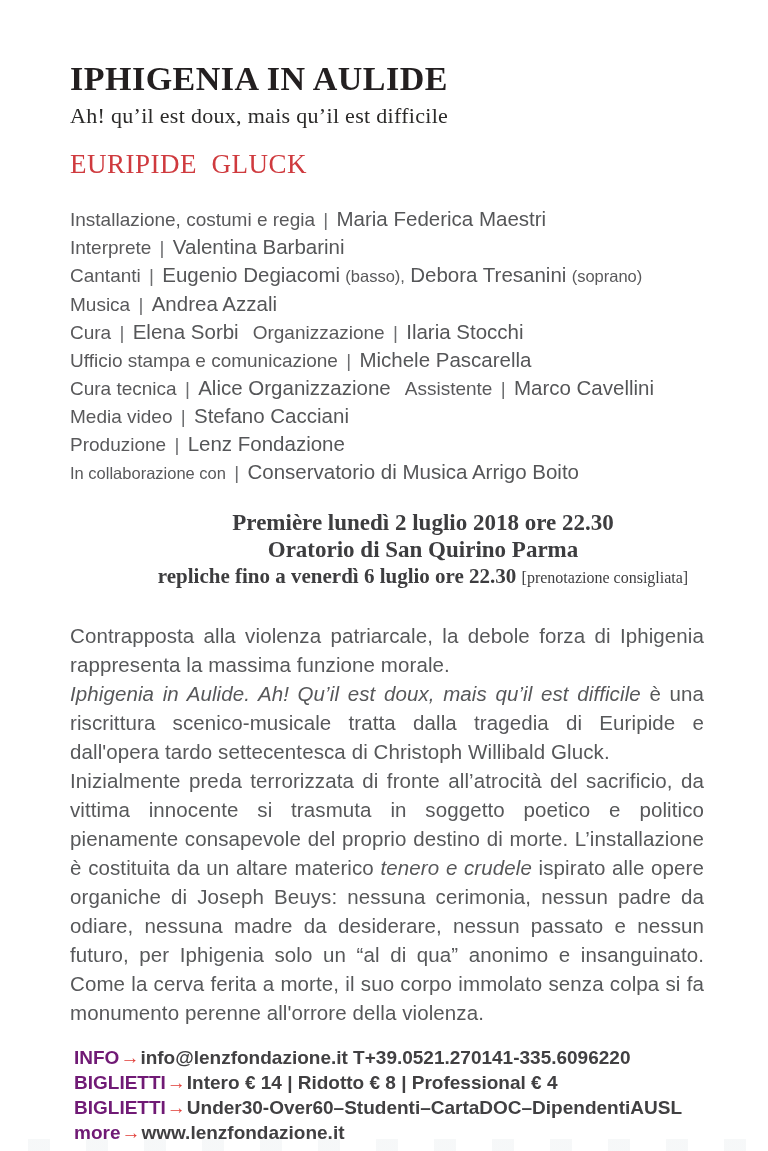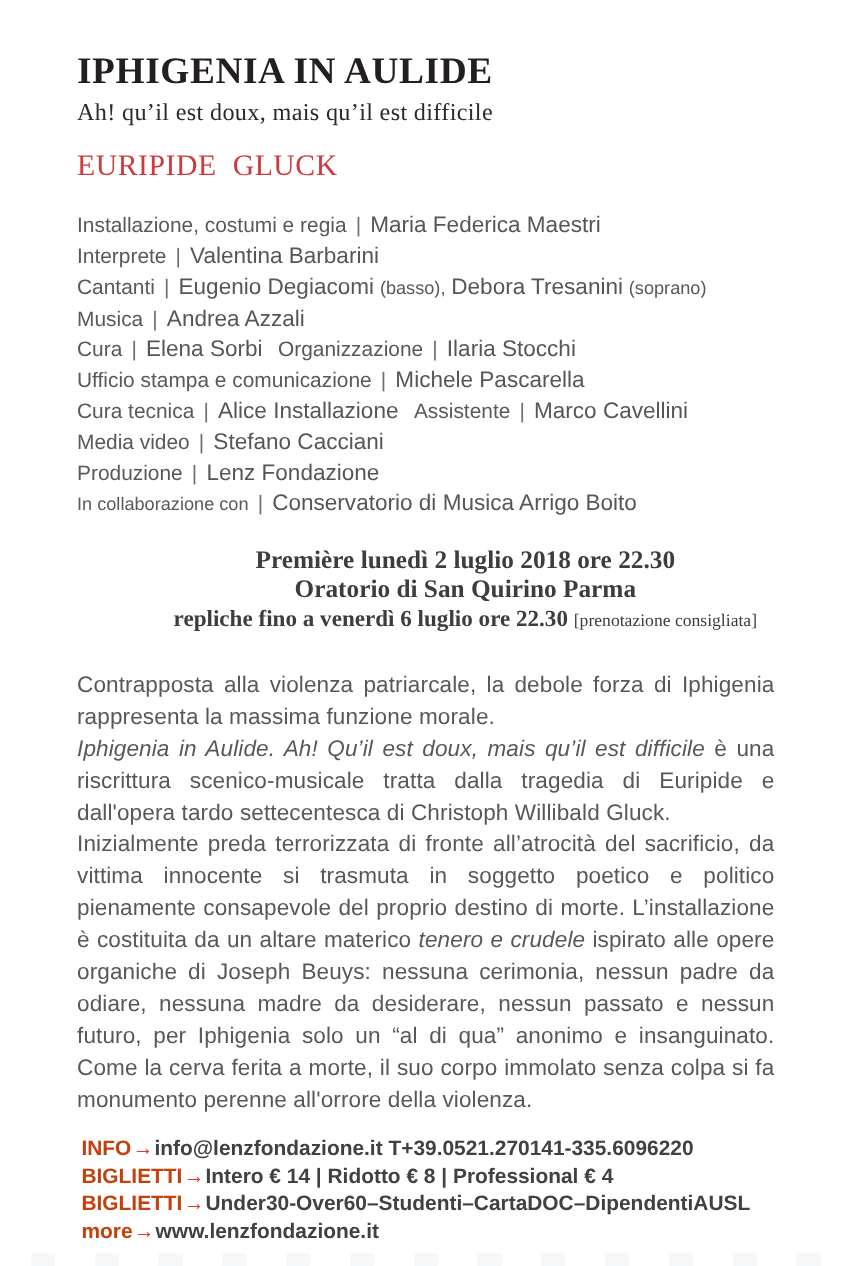--- a/index.html
+++ b/index.html
@@ -9,21 +9,21 @@
     width: 768px;
     height: 1151px;
     background: #ffffff;
     overflow: hidden;
     font-family: "Liberation Sans", sans-serif;
     color: #58595b;
   }
   .content {
     position: absolute;
     left: 70px;
-    top: 46px;
+    top: 60px;
     width: 634px;
   }
 
   
   .title {
     font-family: "Liberation Serif", serif;
     font-weight: 700;
     font-size: 34px;
     line-height: 38px;
     color: #231f20;
@@ -77,21 +77,21 @@
     line-height: 29px;
     text-align: justify;
     color: #57585a;
     letter-spacing: 0.1px;
   }
   .bodytext .it { font-style: italic; }
 
   
   .info { margin-top: 18px; padding-left: 4px; }
   .info-line { font-size: 19px; line-height: 25px; font-weight: 700; color: #414042; white-space: nowrap; }
-  .info-label { color: #c2410c; }
+  .info-label { color: #701a75; }
   .info-arrow { color: #e03a34; font-weight: 400; padding: 0 1px; }
 
   
   .bottom-strip {
     position: absolute;
     left: 0;
     bottom: 0;
     width: 768px;
     height: 12px;
     background: repeating-linear-gradient(90deg,
@@ -111,21 +111,21 @@
     <div class="subtitle">Ah! qu’il est doux, mais qu’il est difficile</div>
     <div class="authors">EURIPIDE  GLUCK</div>
 
     <div class="credits">
       <div class="credit-line"><span class="c-label">Installazione, costumi e regia</span> <span class="c-sep">|</span> <span class="c-value">Maria Federica Maestri</span></div>
       <div class="credit-line"><span class="c-label">Interprete</span> <span class="c-sep">|</span> <span class="c-value">Valentina Barbarini</span></div>
       <div class="credit-line"><span class="c-label">Cantanti</span> <span class="c-sep">|</span> <span class="c-value">Eugenio Degiacomi</span> <span class="c-small">(basso),</span> <span class="c-value">Debora Tresanini</span> <span class="c-small">(soprano)</span></div>
       <div class="credit-line"><span class="c-label">Musica</span> <span class="c-sep">|</span> <span class="c-value">Andrea Azzali</span></div>
       <div class="credit-line"><span class="c-label">Cura</span> <span class="c-sep">|</span> <span class="c-value">Elena Sorbi</span><span class="c-gap"></span><span class="c-label">Organizzazione</span> <span class="c-sep">|</span> <span class="c-value">Ilaria Stocchi</span></div>
       <div class="credit-line"><span class="c-label">Ufficio stampa e comunicazione</span> <span class="c-sep">|</span> <span class="c-value">Michele Pascarella</span></div>
-      <div class="credit-line"><span class="c-label">Cura tecnica</span> <span class="c-sep">|</span> <span class="c-value">Alice Installazione</span><span class="c-gap"></span><span class="c-label">Assistente</span> <span class="c-sep">|</span> <span class="c-value">Marco Cavellini</span></div>
+      <div class="credit-line"><span class="c-label">Cura tecnica</span> <span class="c-sep">|</span> <span class="c-value">Alice Organizzazione</span><span class="c-gap"></span><span class="c-label">Assistente</span> <span class="c-sep">|</span> <span class="c-value">Marco Cavellini</span></div>
       <div class="credit-line"><span class="c-label">Media video</span> <span class="c-sep">|</span> <span class="c-value">Stefano Cacciani</span></div>
       <div class="credit-line"><span class="c-label">Produzione</span> <span class="c-sep">|</span> <span class="c-value">Lenz Fondazione</span></div>
       <div class="credit-line"><span class="c-label-small">In collaborazione con</span> <span class="c-sep">|</span> <span class="c-value">Conservatorio di Musica Arrigo Boito</span></div>
     </div>
 
     <div class="premiere">
       <div class="premiere-line1">Première lunedì 2 luglio 2018 ore 22.30</div>
       <div class="premiere-line2">Oratorio di San Quirino Parma</div>
       <div class="premiere-line3"><span>repliche fino a venerdì 6 luglio ore 22.30</span> <span class="premiere-note">[prenotazione consigliata]</span></div>
     </div>

